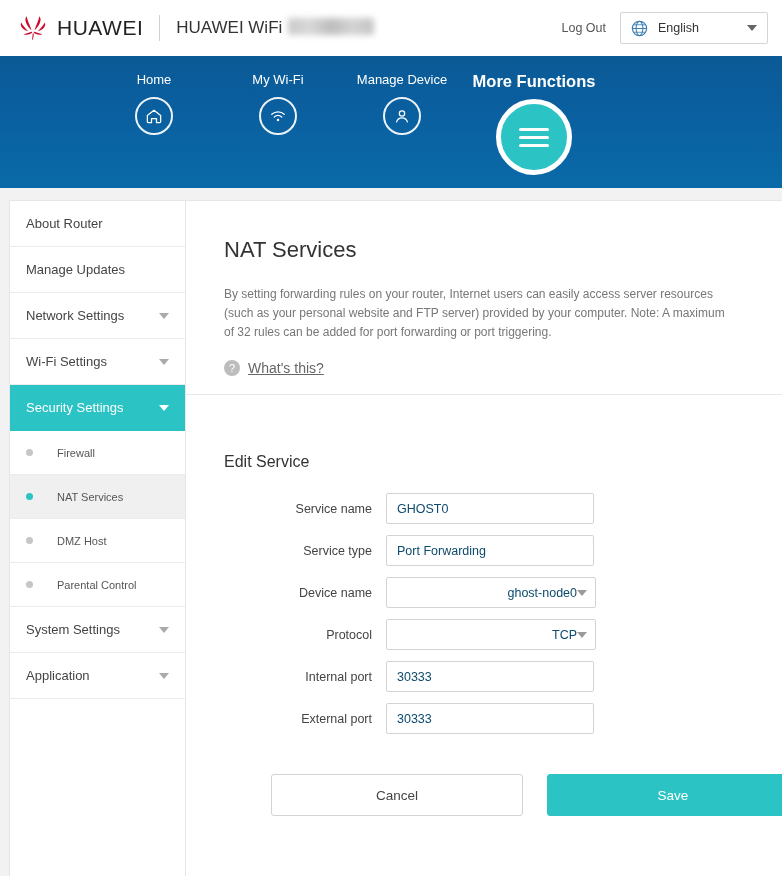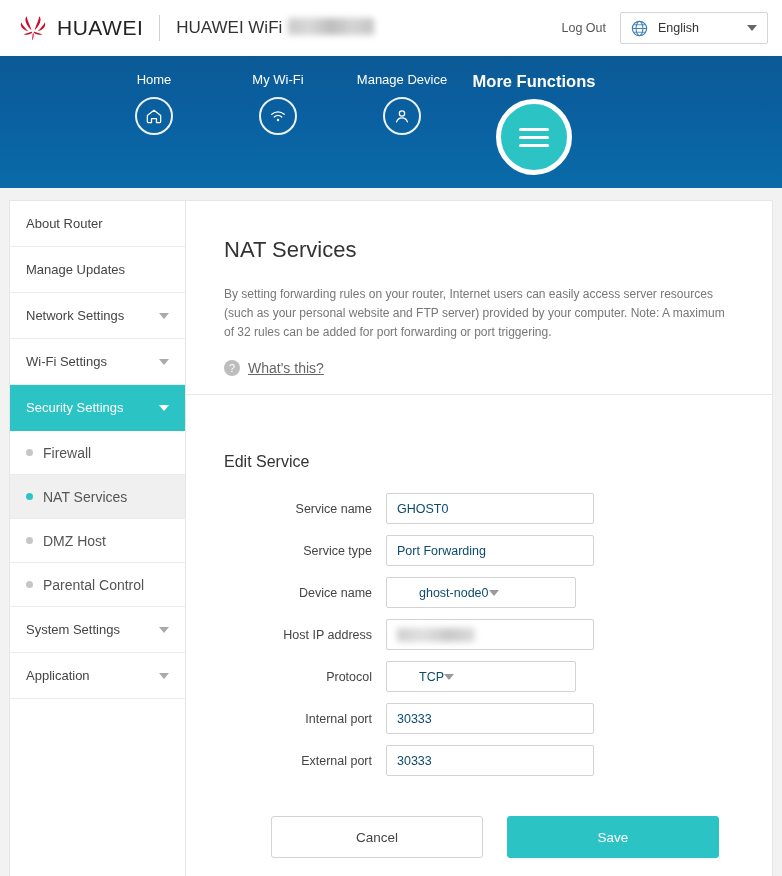--- a/index.html
+++ b/index.html
@@ -101,22 +101,22 @@
   }
   .side-item .chev {
     width: 0; height: 0; border-left: 5px solid transparent;
     border-right: 5px solid transparent; border-top: 6px solid #aaa;
   }
   .side-item.active {
     background: #2cc3c5; color: #ffffff; border-bottom-color: #2cc3c5;
   }
   .side-item.active .chev { border-top-color: #ffffff; }
   .side-sub {
-    height: 44px; display: flex; align-items: center; gap: 10px;
-    padding: 0 16px; font-size: 14px; color: #555;
+    height: 44px; display: flex; align-items: center; gap: 24px;
+    padding: 0 16px; font-size: 11px; color: #555;
     border-bottom: 1px solid #ececec; cursor: pointer; text-align: center;
   }
   .side-sub .dot {
     width: 7px; height: 7px; border-radius: 50%; background: #c6c6c6; flex: none;
   }
   .side-sub.selected { background: #f0f0f0; }
   .side-sub.selected .dot { background: #2cc3c5; }
 
   .main {
     flex: 1; background: #ffffff; border: 1px solid #e6e6e6;
@@ -143,36 +143,36 @@
   .form-label {
     width: 162px; text-align: right; padding-right: 14px;
     font-size: 12.5px; color: #444; flex: none;
   }
   .field {
     width: 208px; height: 31px; border: 1px solid #d3d3d3; border-radius: 2px;
     background: #fff; font-size: 12.5px; color: #0c4a6e;
     padding: 0 10px; display: flex; align-items: center;
   }
   .field.select {
-    width: 190px; justify-content: flex-start; padding-right: 8px; padding-left: 32px;
+    width: 210px; justify-content: flex-end; padding-right: 8px; padding-left: 32px;
   }
   .field .sel-caret {
     width: 0; height: 0; border-left: 5px solid transparent;
     border-right: 5px solid transparent; border-top: 6px solid #9a9a9a;
   }
   .field.masked { position: relative; }
   .mask-bar {
     display: inline-block; height: 14px; width: 78px;
     background: linear-gradient(90deg,#cfcfcf,#e0e0e0,#c8c8c8,#dcdcdc);
     filter: blur(3px); border-radius: 2px;
   }
 
   .buttons { display: flex; gap: 24px; margin: 40px 0 0 47px; }
   .btn {
-    width: 212px; height: 42px; border-radius: 3px;
+    width: 252px; height: 42px; border-radius: 3px;
     display: flex; align-items: center; justify-content: center;
     font-size: 13.5px; cursor: pointer;
   }
   .btn.cancel { background: #fff; border: 1px solid #d3d3d3; color: #444; }
   .btn.save { background: #2cc3c5; color: #fff; border: 1px solid #2cc3c5; }
 </style>
 </head>
 <body>
 
 <div class="page">
@@ -328,26 +328,20 @@
         </div>
 
         <div class="form-row">
           <div class="form-label">Device name</div>
           <div class="field select">
             <span>ghost-node0</span>
             <span class="sel-caret"></span>
           </div>
         </div>
 
-        <div class="form-row">
-          <div class="form-label">Host IP address</div>
-          <div class="field masked">
-            <span class="mask-bar"></span>
-          </div>
-        </div>
 
         <div class="form-row">
           <div class="form-label">Protocol</div>
           <div class="field select">
             <span>TCP</span>
             <span class="sel-caret"></span>
           </div>
         </div>
 
         <div class="form-row">

